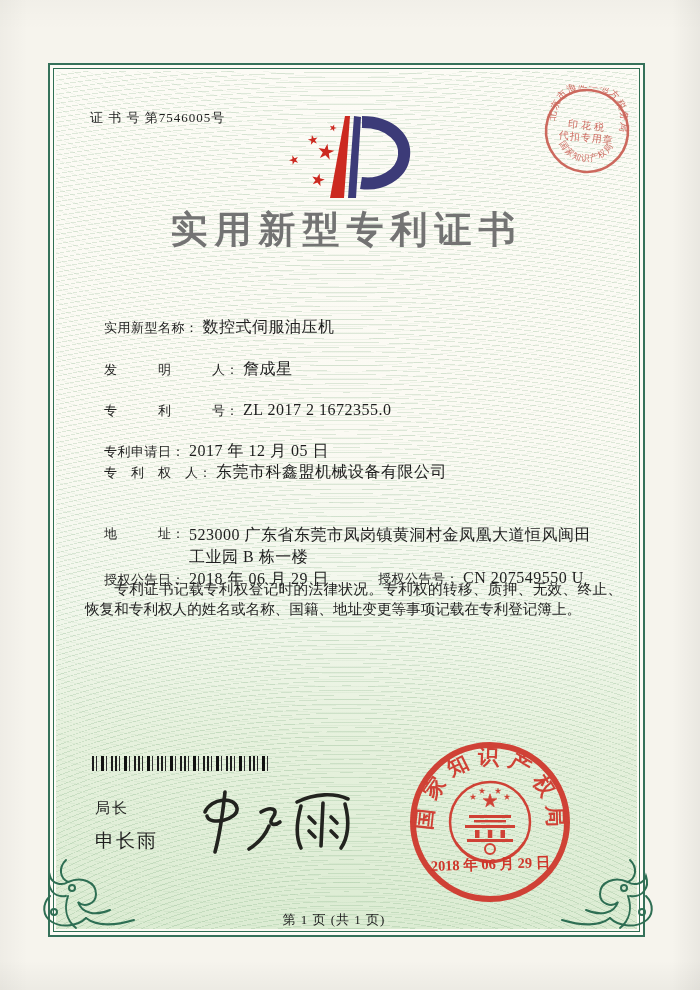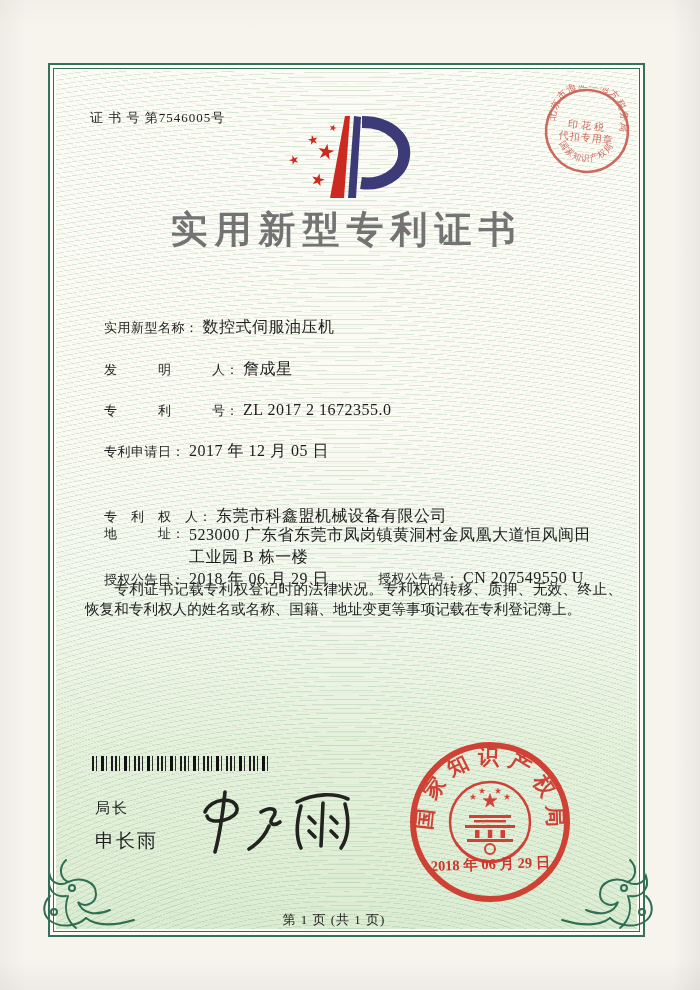--- a/index.html
+++ b/index.html
@@ -85,21 +85,21 @@
   </div>
   <div class="abs row" style="top:341px;">
     <span class="lab">发　　　明　　　人：</span><span class="val">詹成星</span>
   </div>
   <div class="abs row" style="top:383px;">
     <span class="lab">专　　　利　　　号：</span><span class="val">ZL 2017 2 1672355.0</span>
   </div>
   <div class="abs row" style="top:423px;">
     <span class="lab">专利申请日：</span><span class="val">2017 年 12 月 05 日</span>
   </div>
-  <div class="abs row" style="top:488px;">
+  <div class="abs row" style="top:444px;">
     <span class="lab">专　利　权　人：</span><span class="val">东莞市科鑫盟机械设备有限公司</span>
   </div>
   <div class="abs row" style="top:506px;">
     <span class="lab">地　　　址：</span><span class="val val-block"><span>523000 广东省东莞市凤岗镇黄洞村金凤凰大道恒风闽田</span><br><span>工业园 B 栋一楼</span></span>
   </div>
   <div class="abs row" style="top:551px;">
     <span class="lab">授权公告日：</span><span class="val">2018 年 06 月 29 日</span>
   </div>
   <div class="abs row" style="left:362px;top:551px;">
     <span class="lab">授权公告号：</span><span class="val">CN 207549550 U</span>

